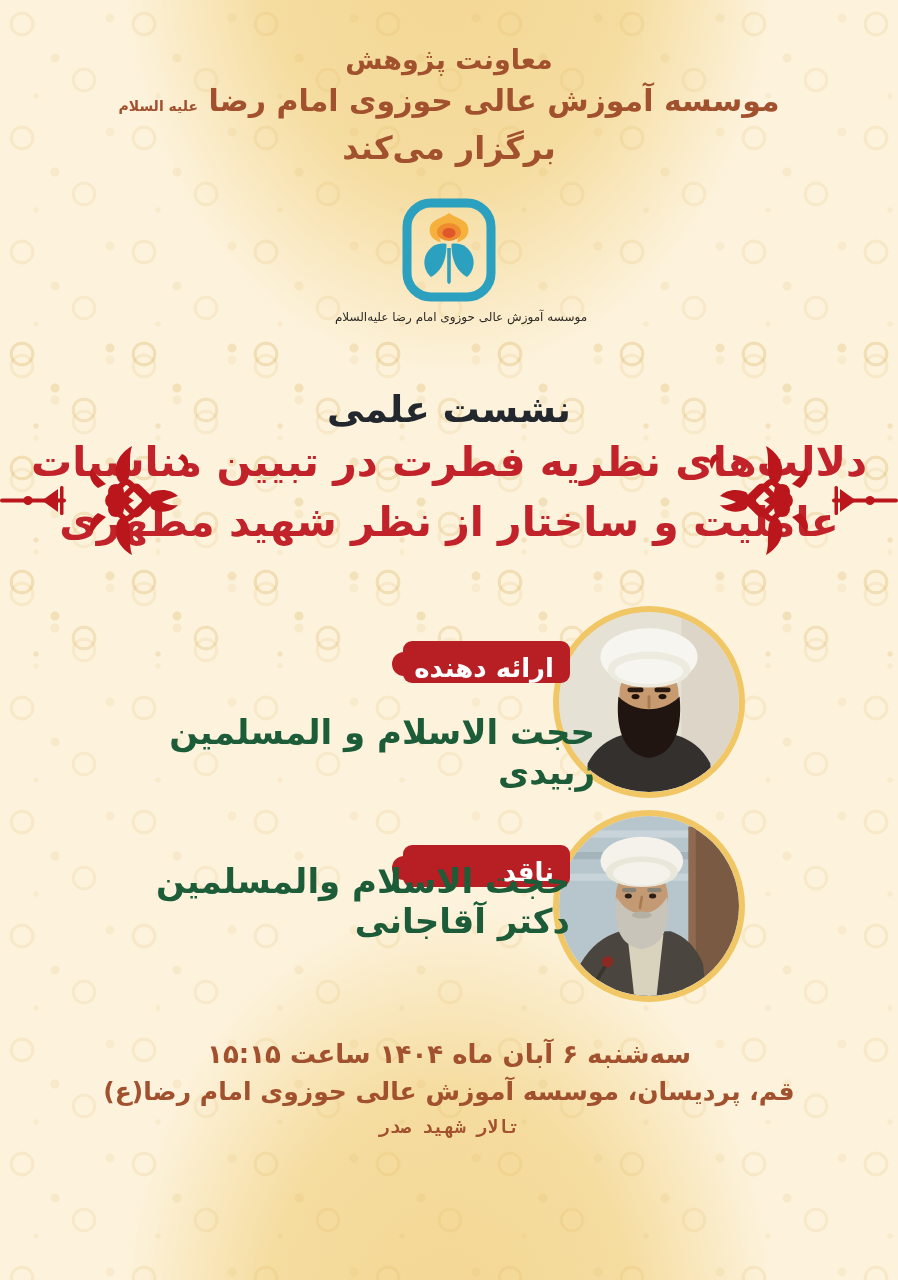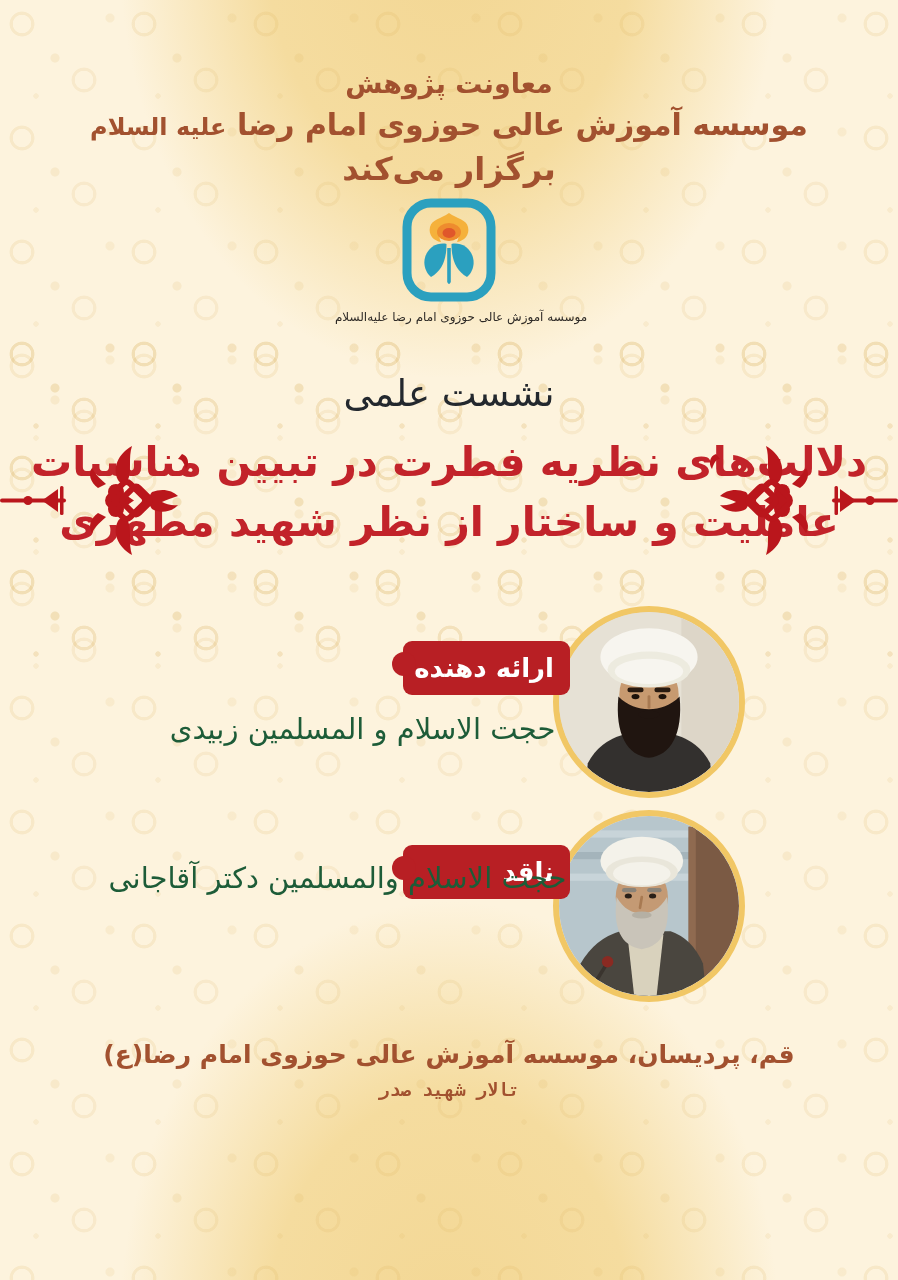--- a/index.html
+++ b/index.html
@@ -24,53 +24,53 @@
       radial-gradient(circle 5px at 55px 58px, rgba(214,170,82,.28) 4px, transparent 5px),
       radial-gradient(circle 5px at 110px 18px, rgba(214,170,82,.24) 4px, transparent 5px),
       radial-gradient(circle 3px at 36px 96px, rgba(214,170,82,.24) 2.4px, transparent 3px);
     background-size:122px 114px;
     opacity:.5;
   }
   .bg-pattern.strong{top:330px;height:330px;bottom:auto;opacity:.95;}
 
   .center-text{position:absolute;left:0;width:898px;text-align:center;}
 
-  .poster-header{top:64px;color:#a2512f;font-weight:bold;text-align:center;}
+  .poster-header{top:40px;color:#a2512f;font-weight:bold;text-align:center;}
   .hdr-line1{font-size:27px;line-height:40px;}
   .hdr-line2{font-size:30px;line-height:42px;}
-  .hdr-line2 .suffix{font-size:24px;}
+  .hdr-line2 .suffix{font-size:14px;}
   .hdr-line3{font-size:32px;line-height:42px;}
 
   .logo-wrap{top:198px;}
   .logo-caption{font-size:12px;color:#2e2a26;margin-top:4px;letter-spacing:0;padding-left:24px;}
 
-  .session-type{top:372px;font-size:37px;font-weight:400;color:#23282e;}
+  .session-type{top:388px;font-size:37px;font-weight:700;color:#23282e;}
 
   .title-block{top:432px;color:#c2232a;font-weight:800;font-size:41px;line-height:60px;}
 
   .ornament{position:absolute;top:426px;width:190px;height:150px;}
   .ornament.left{left:0;}
   .ornament.right{right:0;transform:scaleX(-1);}
 
   .person{position:absolute;left:0;top:0;width:898px;height:0;}
   .photo{
     position:absolute;width:180px;height:180px;border-radius:50%;
     border:6px solid #f1c765;overflow:hidden;background:#e3ded2;
   }
   .photo svg{display:block;width:100%;height:100%;}
   .ribbon{
-    position:absolute;width:167px;height:54px;background:#b81f24;border-radius:9px;
+    position:absolute;width:167px;height:42px;background:#b81f24;border-radius:9px;
     color:#ffffff;font-size:26px;font-weight:bold;line-height:54px;
     text-align:right;padding-right:16px;box-sizing:border-box;
   }
   .ribbon::before{
     content:"";position:absolute;left:-11px;top:11px;width:24px;height:24px;
     background:#b81f24;border-radius:50%;
   }
-  .person-name{position:absolute;font-size:29px;font-weight:normal;color:#1d5c38;text-align:center;}
+  .person-name{position:absolute;font-size:34px;font-weight:bold;color:#1d5c38;}
 
   .schedule{top:1036px;color:#a2512f;font-weight:bold;}
   .sch-line1{font-size:26px;line-height:37px;}
   .sch-line2{font-size:25px;line-height:37px;}
   .sch-line3{font-size:18px;line-height:36px;font-family:Liberation Mono, monospace;}
 
   .footer-credit{top:1186px;font-size:21px;font-weight:bold;color:#6b3b26;}
 </style>
 </head>
 <body>
@@ -220,18 +220,19 @@
         </g>
       </svg>
     </div>
     <div class="ribbon" style="left:403px;top:845px;">
       <span>ناقد</span>
     </div>
     <div class="person-name" style="left:105px;top:861px;width:465px;">حجت الاسلام والمسلمین دکتر آقاجانی</div>
   </section>
 
   <div class="center-text schedule">
+    <div class="sch-line1">سه‌شنبه ۶ آبان ماه ۱۴۰۴ ساعت ۱۵:۱۵</div>
     <div class="sch-line2">قم، پردیسان، موسسه آموزش عالی حوزوی امام رضا(ع)</div>
     <div class="sch-line3">تالار شهید صدر</div>
   </div>
 
 
 </div>
 
 </body></html>

